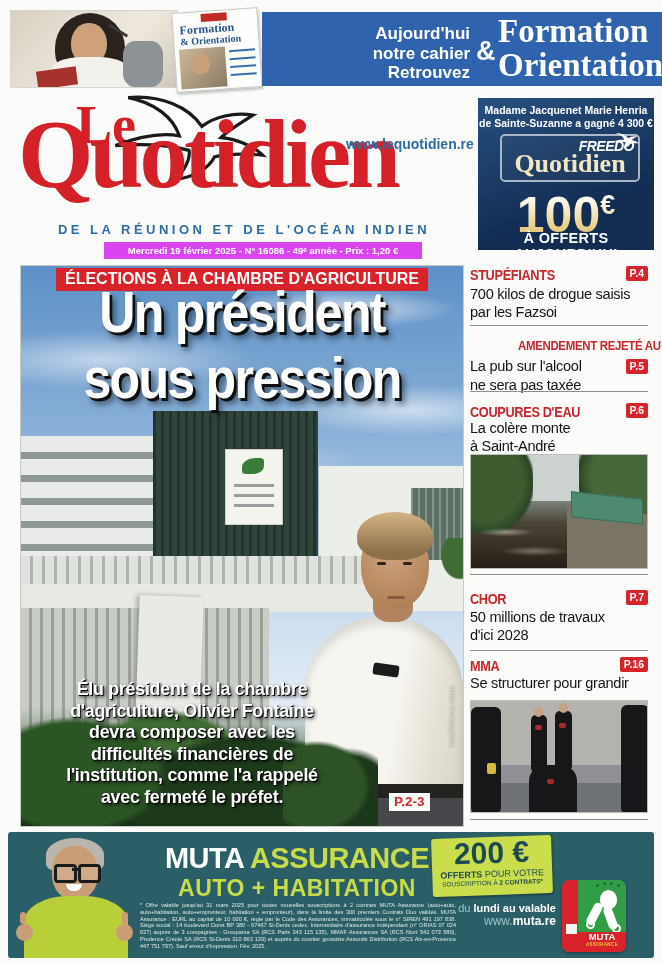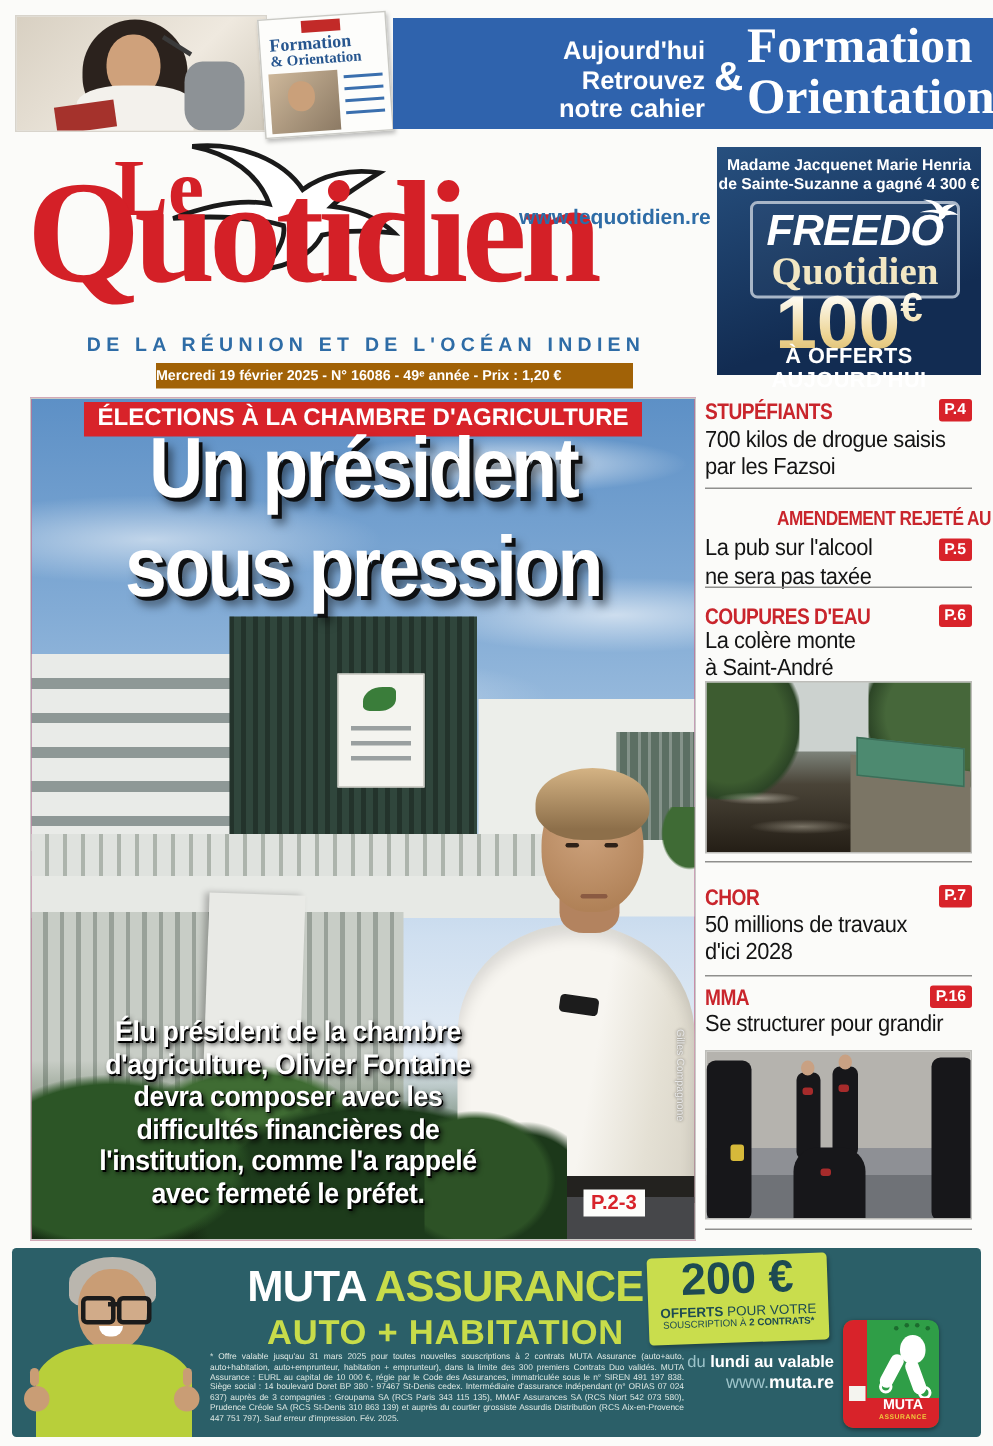--- a/index.html
+++ b/index.html
@@ -38,30 +38,30 @@
 
   
   .mh-le{left:76px;top:98px;color:#d42027;font-family:"Liberation Serif",serif;font-weight:700;
          font-size:54px;line-height:1;}
   .mh-bird{left:100px;top:88px;width:178px;height:96px;}
   .mh-name{left:18px;top:106px;width:460px;color:#d42027;font-family:"Liberation Serif",serif;
            font-weight:700;font-size:97px;line-height:1;letter-spacing:-4px;}
   .mh-site{left:346px;top:136px;width:124px;text-align:right;color:#2e6ca6;font-weight:700;font-size:14px;}
   .mh-tagline{left:24px;top:222px;width:440px;text-align:center;color:#2e6ca6;font-weight:700;
               font-size:13px;letter-spacing:3.5px;}
-  .mh-datebar{left:104px;top:242px;width:318px;height:17px;background:#a16207;color:#fff;
-              font-weight:700;font-size:9.5px;line-height:17px;}
+  .mh-datebar{left:104px;top:242px;width:318px;height:17px;background:#d946ef;color:#fff;
+              font-weight:700;font-size:9.5px;text-align:center;line-height:17px;}
 
   
   .promo-box{left:478px;top:98px;width:176px;height:152px;background:linear-gradient(160deg,#27507f,#122c52 70%);
              color:#fff;}
   .pb-winner{left:0;top:6px;width:176px;text-align:center;font-weight:700;font-size:10.5px;line-height:1.25;}
   .pb-brand{left:22px;top:36px;width:128px;border:2px solid #a8b6c8;border-radius:5px;padding:2px 4px 3px;
             text-align:center;background:rgba(255,255,255,0.03);}
-  .pb-brand-top{font-style:italic;font-weight:900;font-size:29px;letter-spacing:-0.5px;position:relative;}
+  .pb-brand-top{font-style:italic;font-weight:900;font-size:14px;letter-spacing:-0.5px;position:relative;text-align:right;}
   .pb-brand-top svg{position:absolute;right:-6px;top:-7px;}
   .pb-brand-bottom{font-family:"Liberation Serif",serif;font-weight:700;font-size:26px;color:#f2e7c3;
                    margin-top:-3px;line-height:1;}
   .pb-amount{left:0;top:92px;width:176px;text-align:center;font-weight:900;font-size:50px;line-height:1;
              background:linear-gradient(180deg,#fdf9ec 20%,#ecd28f 70%,#d9b96a);
              -webkit-background-clip:text;background-clip:text;color:transparent;}
   .pb-amount .euro{font-size:27px;vertical-align:18px;}
   .pb-tagline{left:0;top:132px;width:176px;text-align:center;font-weight:900;font-size:14.5px;letter-spacing:.3px;}
 
   
@@ -212,22 +212,22 @@
     <div class="abs tc-face"></div>
     <div class="abs tc-line" style="left:54px;top:40px;width:26px;"></div>
     <div class="abs tc-line" style="left:54px;top:48px;width:26px;"></div>
     <div class="abs tc-line" style="left:54px;top:56px;width:26px;"></div>
     <div class="abs tc-line" style="left:54px;top:64px;width:26px;"></div>
   </div>
 
   <div class="abs tb-main">
     <div class="abs tb-promo">
       <div>Aujourd'hui</div>
+      <div>notre cahier</div>
       <div>Retrouvez</div>
-      <div>notre cahier</div>
     </div>
     <div class="abs tb-amp">&amp;</div>
     <div class="abs tb-title">
       <div>Formation</div>
       <div>Orientation</div>
     </div>
   </div>
 
   <div class="abs mh-le">Le</div>
   <svg class="abs mh-bird" viewBox="0 0 100 60">

